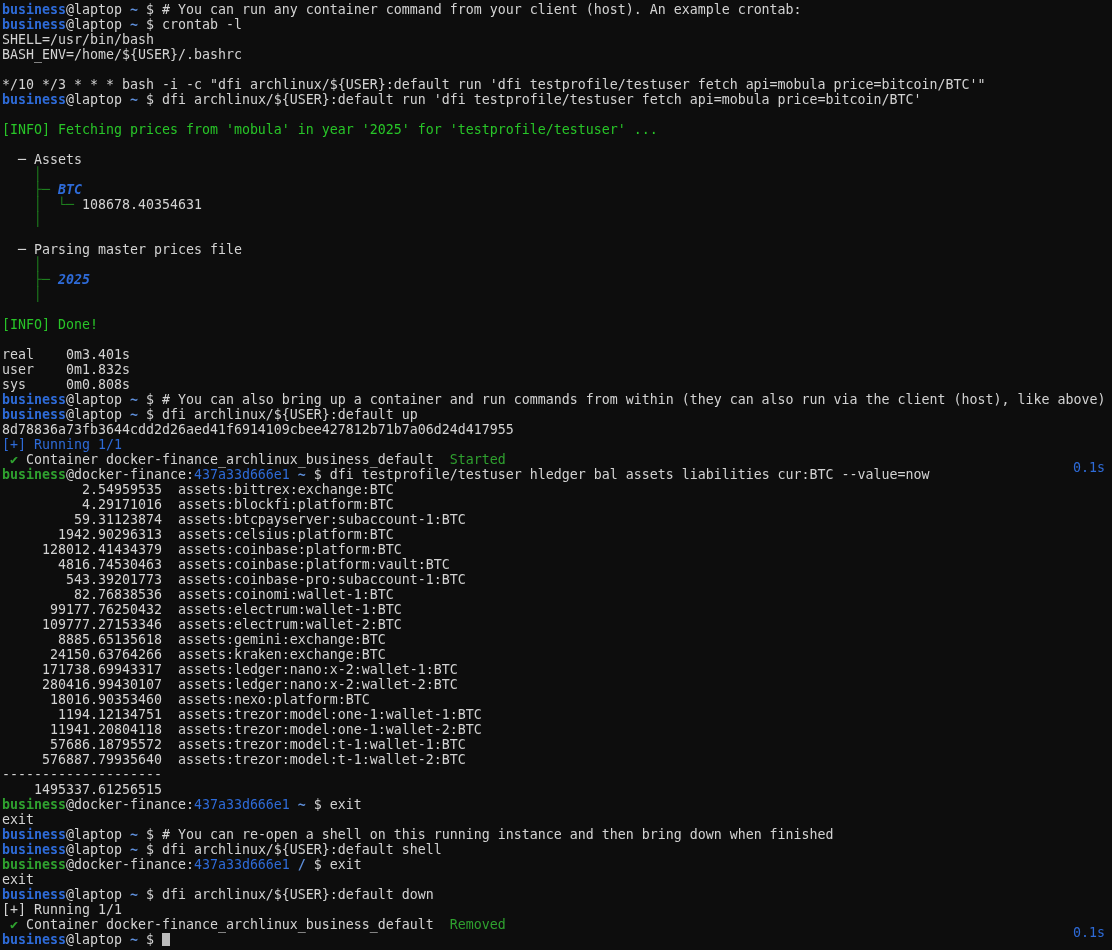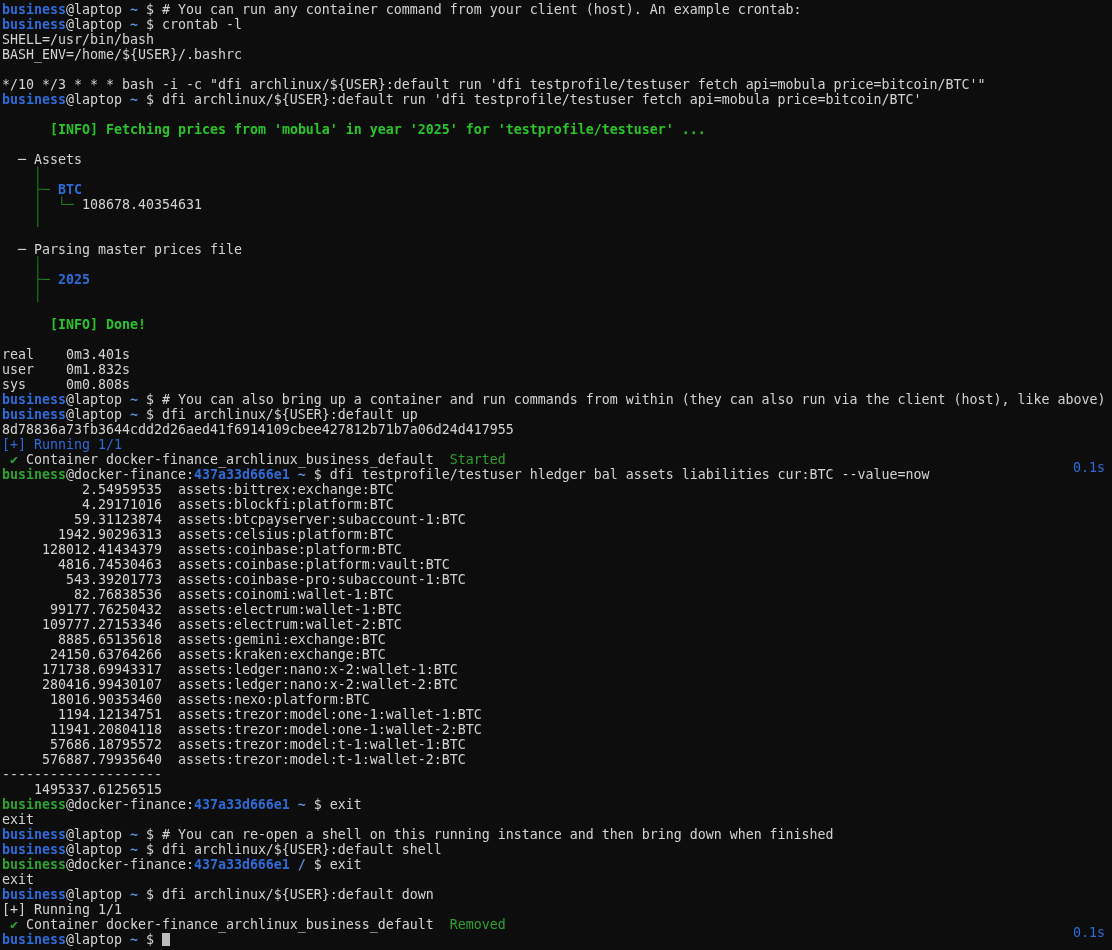--- a/index.html
+++ b/index.html
@@ -12,26 +12,26 @@
     width:1112px;height:950px;overflow:hidden;background:var(--bg);
     font-family:"DejaVu Sans Mono",monospace;font-size:13.29px;line-height:15px;
     color:var(--fg);padding:2px 0 14px 2px;white-space:pre;
   }
   .line{height:15px;position:relative;white-space:pre;}
   .right-seg{position:absolute;right:7px;top:8px;}
   .fg{color:var(--fg);}
   .user-blue{color:var(--blue);font-weight:bold;}
   .user-green{color:var(--green);font-weight:bold;}
   .tilde{color:var(--lblue);font-weight:bold;}
-  .cid{color:var(--blue);font-weight:bold;}
+  .cid{color:var(--blue);font-weight:normal;}
   .blue{color:var(--blue);}
-  .info{color:var(--green-bright);font-weight:bold;margin-left:48px;}
+  .info{color:var(--green-bright);font-weight:normal;}
   .green{color:var(--green);}
   .tree{color:var(--tree);}
-  .asset{color:var(--blue);font-weight:bold;text-align:center;}
+  .asset{color:var(--blue);font-weight:bold;font-style:italic;text-align:center;}
   .cursor-block{
     display:inline-block;width:8px;height:13px;background:var(--cursor);
     vertical-align:-2px;
   }
 </style>
 </head>
 <body>
 
 <div class="terminal" id="terminal"><div class="line"><span class="user-blue">business</span><span class="fg">@laptop </span><span class="tilde">~</span><span class="fg"> $ # You can run any container command from your client (host). An example crontab:</span></div><div class="line"><span class="user-blue">business</span><span class="fg">@laptop </span><span class="tilde">~</span><span class="fg"> $ crontab -l</span></div><div class="line"><span class="fg">SHELL=/usr/bin/bash</span></div><div class="line"><span class="fg">BASH_ENV=/home/${USER}/.bashrc</span></div><div class="line"></div><div class="line"><span class="fg">*/10 */3 * * * bash -i -c "dfi archlinux/${USER}:default run 'dfi testprofile/testuser fetch api=mobula price=bitcoin/BTC'"</span></div><div class="line"><span class="user-blue">business</span><span class="fg">@laptop </span><span class="tilde">~</span><span class="fg"> $ dfi archlinux/${USER}:default run 'dfi testprofile/testuser fetch api=mobula price=bitcoin/BTC'</span></div><div class="line"></div><div class="line"><span class="info">[INFO] Fetching prices from 'mobula' in year '2025' for 'testprofile/testuser' ...</span></div><div class="line"></div><div class="line"><span class="fg">  ─ Assets</span></div><div class="line"><span class="tree">    │</span></div><div class="line"><span class="tree">    ├─ </span><span class="asset">BTC</span></div><div class="line"><span class="tree">    │  └─ </span><span class="fg">108678.40354631</span></div><div class="line"><span class="tree">    │</span></div><div class="line"></div><div class="line"><span class="fg">  ─ Parsing master prices file</span></div><div class="line"><span class="tree">    │</span></div><div class="line"><span class="tree">    ├─ </span><span class="asset">2025</span></div><div class="line"><span class="tree">    │</span></div><div class="line"></div><div class="line"><span class="info">[INFO] Done!</span></div><div class="line"></div><div class="line"><span class="fg">real    0m3.401s</span></div><div class="line"><span class="fg">user    0m1.832s</span></div><div class="line"><span class="fg">sys     0m0.808s</span></div><div class="line"><span class="user-blue">business</span><span class="fg">@laptop </span><span class="tilde">~</span><span class="fg"> $ # You can also bring up a container and run commands from within (they can also run via the client (host), like above)</span></div><div class="line"><span class="user-blue">business</span><span class="fg">@laptop </span><span class="tilde">~</span><span class="fg"> $ dfi archlinux/${USER}:default up</span></div><div class="line"><span class="fg">8d78836a73fb3644cdd2d26aed41f6914109cbee427812b71b7a06d24d417955</span></div><div class="line"><span class="blue">[+] Running 1/1</span></div><div class="line"><span class="green"> ✔ </span><span class="fg">Container docker-finance_archlinux_business_default  </span><span class="green">Started</span><span class="right-seg"><span class="blue">0.1s</span></span></div><div class="line"><span class="user-green">business</span><span class="fg">@docker-finance:</span><span class="cid">437a33d666e1</span><span class="fg"> </span><span class="tilde">~</span><span class="fg"> $ dfi testprofile/testuser hledger bal assets liabilities cur:BTC --value=now</span></div><div class="line"><span class="fg">          2.54959535  assets:bittrex:exchange:BTC</span></div><div class="line"><span class="fg">          4.29171016  assets:blockfi:platform:BTC</span></div><div class="line"><span class="fg">         59.31123874  assets:btcpayserver:subaccount-1:BTC</span></div><div class="line"><span class="fg">       1942.90296313  assets:celsius:platform:BTC</span></div><div class="line"><span class="fg">     128012.41434379  assets:coinbase:platform:BTC</span></div><div class="line"><span class="fg">       4816.74530463  assets:coinbase:platform:vault:BTC</span></div><div class="line"><span class="fg">        543.39201773  assets:coinbase-pro:subaccount-1:BTC</span></div><div class="line"><span class="fg">         82.76838536  assets:coinomi:wallet-1:BTC</span></div><div class="line"><span class="fg">      99177.76250432  assets:electrum:wallet-1:BTC</span></div><div class="line"><span class="fg">     109777.27153346  assets:electrum:wallet-2:BTC</span></div><div class="line"><span class="fg">       8885.65135618  assets:gemini:exchange:BTC</span></div><div class="line"><span class="fg">      24150.63764266  assets:kraken:exchange:BTC</span></div><div class="line"><span class="fg">     171738.69943317  assets:ledger:nano:x-2:wallet-1:BTC</span></div><div class="line"><span class="fg">     280416.99430107  assets:ledger:nano:x-2:wallet-2:BTC</span></div><div class="line"><span class="fg">      18016.90353460  assets:nexo:platform:BTC</span></div><div class="line"><span class="fg">       1194.12134751  assets:trezor:model:one-1:wallet-1:BTC</span></div><div class="line"><span class="fg">      11941.20804118  assets:trezor:model:one-1:wallet-2:BTC</span></div><div class="line"><span class="fg">      57686.18795572  assets:trezor:model:t-1:wallet-1:BTC</span></div><div class="line"><span class="fg">     576887.79935640  assets:trezor:model:t-1:wallet-2:BTC</span></div><div class="line"><span class="fg">--------------------</span></div><div class="line"><span class="fg">    1495337.61256515</span></div><div class="line"><span class="user-green">business</span><span class="fg">@docker-finance:</span><span class="cid">437a33d666e1</span><span class="fg"> </span><span class="tilde">~</span><span class="fg"> $ exit</span></div><div class="line"><span class="fg">exit</span></div><div class="line"><span class="user-blue">business</span><span class="fg">@laptop </span><span class="tilde">~</span><span class="fg"> $ # You can re-open a shell on this running instance and then bring down when finished</span></div><div class="line"><span class="user-blue">business</span><span class="fg">@laptop </span><span class="tilde">~</span><span class="fg"> $ dfi archlinux/${USER}:default shell</span></div><div class="line"><span class="user-green">business</span><span class="fg">@docker-finance:</span><span class="cid">437a33d666e1</span><span class="fg"> </span><span class="tilde">/</span><span class="fg"> $ exit</span></div><div class="line"><span class="fg">exit</span></div><div class="line"><span class="user-blue">business</span><span class="fg">@laptop </span><span class="tilde">~</span><span class="fg"> $ dfi archlinux/${USER}:default down</span></div><div class="line"><span class="fg">[+] Running 1/1</span></div><div class="line"><span class="green"> ✔ </span><span class="fg">Container docker-finance_archlinux_business_default  </span><span class="green">Removed</span><span class="right-seg"><span class="blue">0.1s</span></span></div><div class="line"><span class="user-blue">business</span><span class="fg">@laptop </span><span class="tilde">~</span><span class="fg"> $ </span><span class="cursor-block"></span></div></div>
 

